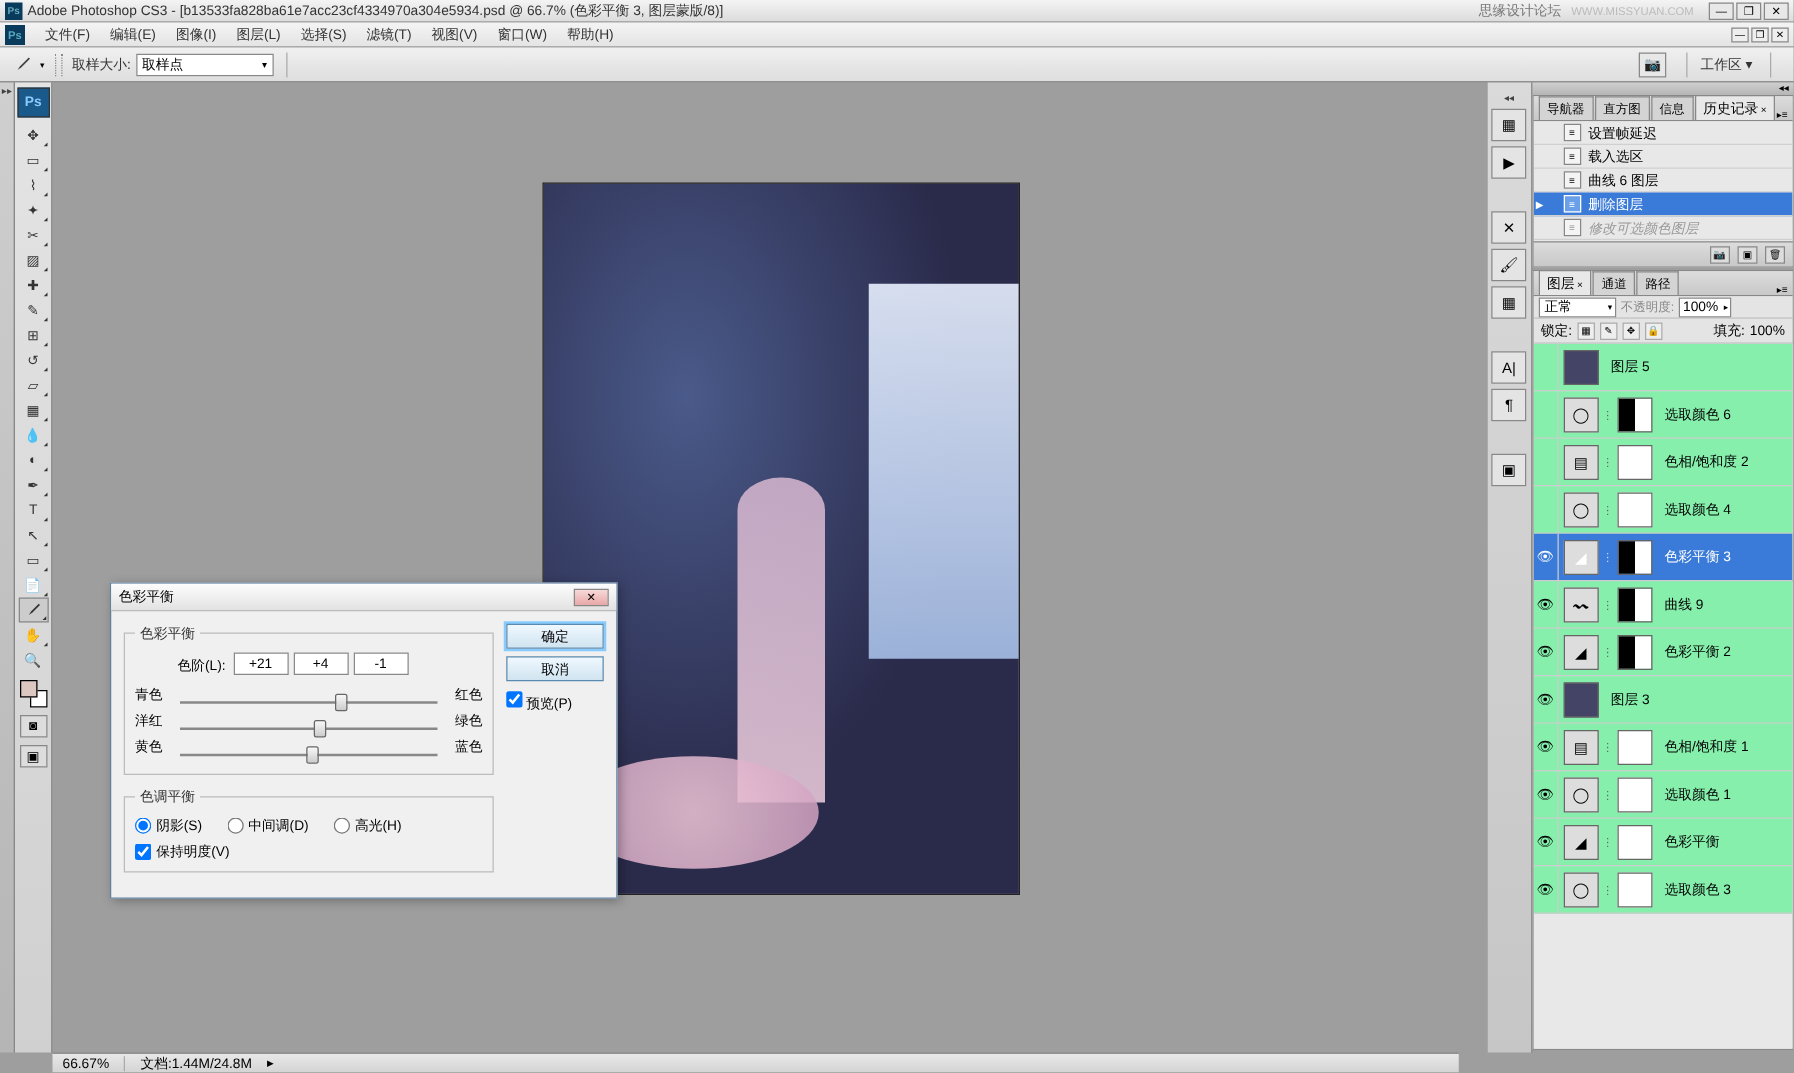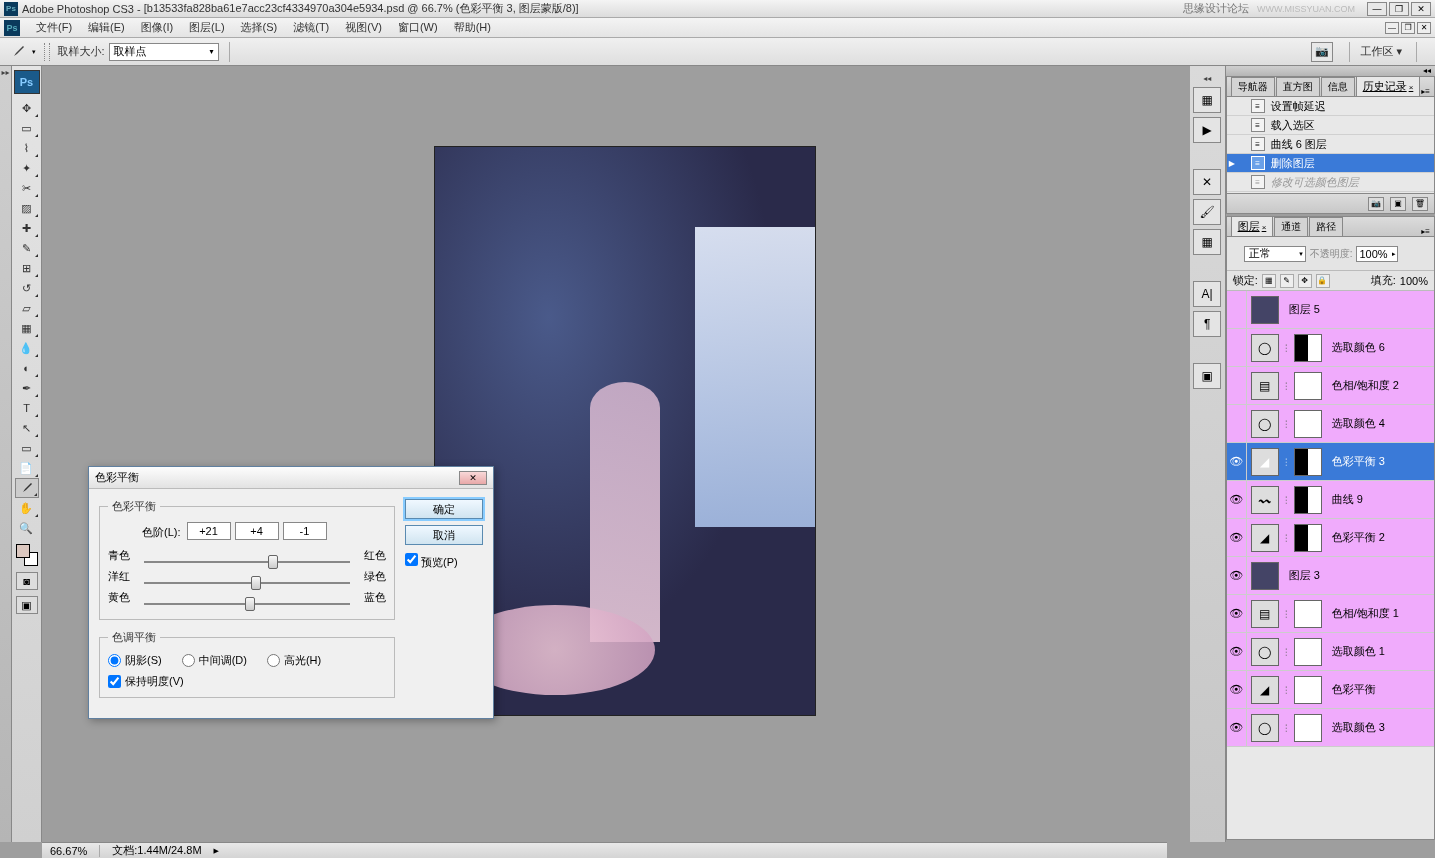--- a/index.html
+++ b/index.html
@@ -82,45 +82,45 @@
 .dialog .check-inline { display: flex; align-items: center; gap: 4px; margin-top: 8px; }
 .right-side { display: flex; height: 100%; }
 .side-icons { width: 36px; background: linear-gradient(#dadada, #c6c6c6); border-right: 1px solid #888; display: flex; flex-direction: column; align-items: center; padding-top: 8px; gap: 4px; }
 .side-icons .sbtn { width: 28px; height: 26px; border: 1px solid #888; background: #e4e4e4; display: flex; align-items: center; justify-content: center; font-size: 12px; }
 .side-icons .gap { height: 18px; }
 .panels { flex: 1; display: flex; flex-direction: column; }
 
 .panel { background: #e4e4e4; border: 1px solid #888; margin-bottom: 2px; display: flex; flex-direction: column; }
 .panel .tabs { display: flex; background: linear-gradient(#dcdcdc, #c8c8c8); height: 20px; align-items: flex-end; padding-left: 4px; border-bottom: 1px solid #888; }
 .panel .tab { padding: 2px 6px; background: #d4d4d4; border: 1px solid #888; border-bottom: none; margin-right: 1px; font-size: 10px; cursor: pointer; }
-.panel .tab.active { background: #e8e8e8; text-decoration: underline; }
+.panel .tab.active { background: #e8e8e8; }
 .panel .tabs .tab-x { margin-left: 2px; font-size: 8px; }
 .panel .tabs .menu-arr { margin-left: auto; margin-right: 4px; font-size: 8px; }
 .panel .body { flex: 1; background: #e8e8e8; overflow-y: auto; }
 .panel .footer { height: 20px; background: linear-gradient(#dcdcdc, #c8c8c8); border-top: 1px solid #888; display: flex; align-items: center; justify-content: flex-end; padding: 0 6px; gap: 6px; }
 .panel .footer .fbtn { width: 16px; height: 14px; border: 1px solid #888; background: #ddd; display: flex; align-items: center; justify-content: center; font-size: 8px; }
 
 
 .hist-row { display: flex; align-items: center; height: 19px; padding-left: 24px; gap: 6px; border-bottom: 1px solid #d0d0d0; }
 .hist-row.sel { background: #3a7ad8; color: #fff; }
 .hist-row .hicon { width: 14px; height: 14px; border: 1px solid #888; background: #f4f4f4; display: flex; align-items: center; justify-content: center; font-size: 8px; }
 .hist-row.sel .hicon { background: #6aa0e8; border-color: #fff; }
 .hist-row.dim { color: #999; font-style: italic; }
 
 
-.layers-opts { display: flex; align-items: center; height: 34px; padding: 0 17px; gap: 4px; border-bottom: 1px solid #bbb; background: #e4e4e4; }
+.layers-opts { display: flex; align-items: center; height: 18px; padding: 0 4px; gap: 4px; border-bottom: 1px solid #bbb; background: #e4e4e4; }
 .layers-opts .blend { border: 1px solid #888; background: #fff; width: 62px; height: 16px; padding: 0 4px; position: relative; font-size: 10px; display: flex; align-items: center; }
 .layers-opts .blend::after { content: "▾"; position: absolute; right: 2px; font-size: 7px; }
 .layers-opts .olbl { color: #888; font-size: 10px; }
 .layers-opts .pct { border: 1px solid #888; background: #fff; width: 42px; height: 16px; padding: 0 2px; font-size: 10px; display: flex; align-items: center; position: relative; }
 .layers-opts .pct::after { content: "▸"; position: absolute; right: 2px; font-size: 7px; }
 .layers-lock { display: flex; align-items: center; height: 20px; padding: 0 6px; gap: 4px; border-bottom: 1px solid #bbb; background: #e4e4e4; font-size: 10px; }
 .layers-lock .lbtn { width: 14px; height: 14px; border: 1px solid #aaa; background: #eee; display: flex; align-items: center; justify-content: center; font-size: 8px; }
 
-.layer-row { display: flex; align-items: center; height: 38px; border-bottom: 1px solid #ccc; background: #f0abfc; }
+.layer-row { display: flex; align-items: center; height: 38px; border-bottom: 1px solid #ccc; background: #86efac; }
 .layer-row.sel { background: #3a7ad8; color: #fff; }
 .layer-row .eye { width: 20px; display: flex; align-items: center; justify-content: center; font-size: 11px; border-right: 1px solid #ccc; height: 100%; }
 .layer-row .thumbs { display: flex; gap: 3px; padding: 0 4px; align-items: center; }
 .layer-row .thumb { width: 28px; height: 28px; border: 1px solid #666; background: #446; }
 .layer-row .thumb.mask { background: #fff; }
 .layer-row .thumb.mask2 { background: linear-gradient(90deg, #000 50%, #fff 50%); }
 .layer-row .thumb.adj { background: #ddd; display: flex; align-items: center; justify-content: center; font-size: 12px; }
 .layer-row .link { font-size: 9px; color: #666; }
 .layer-row.sel .link { color: #cde; }
 .layer-row .lname { padding-left: 6px; font-size: 11px; }

